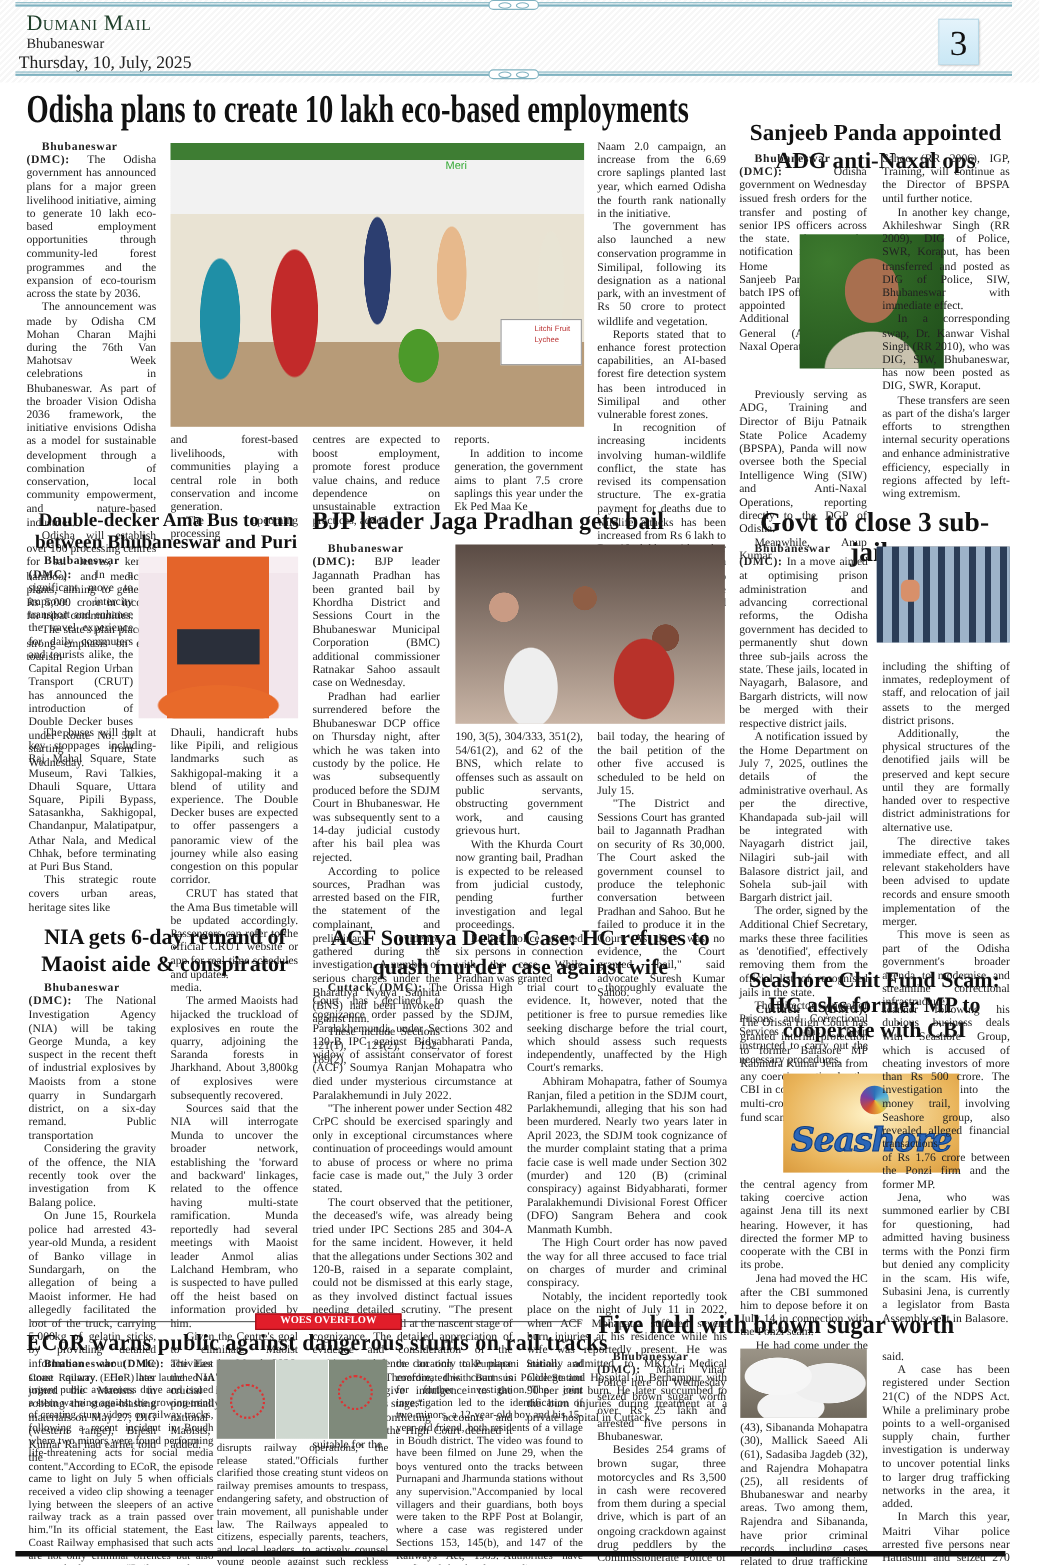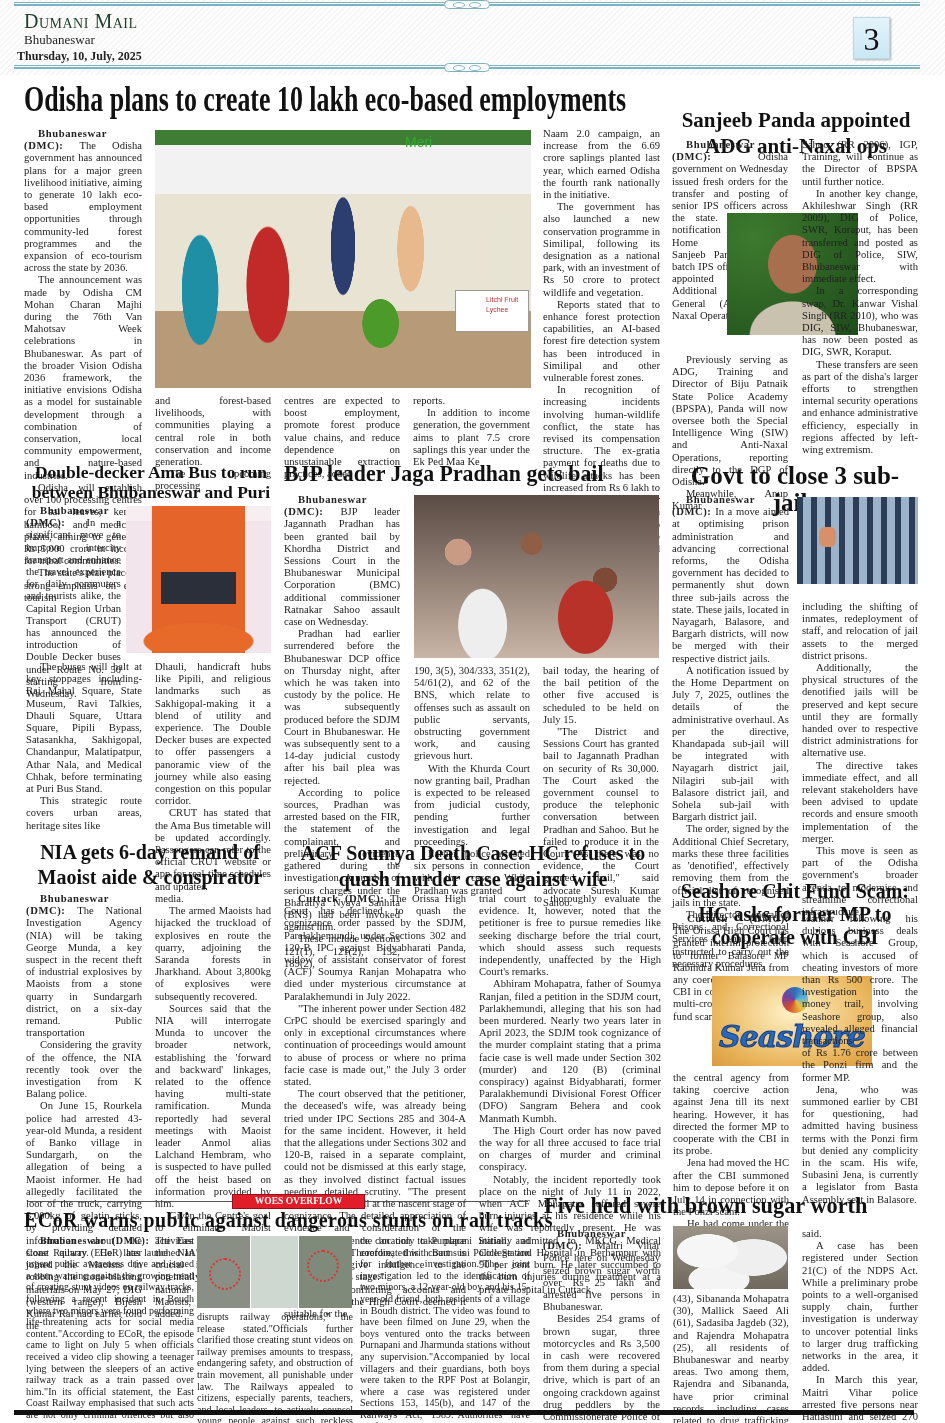--- a/index.html
+++ b/index.html
@@ -12,21 +12,21 @@
   .mh-rule { position: absolute; left: 14px; width: 906px; height: 4px;
     border-top: 1px solid #7fb2c0; border-bottom: 2px solid #7fb2c0; }
   .mh-rule.top { top: 2px; } .mh-rule.bot { top: 65px; }
   .ornament { position: absolute; left: 50%; transform: translateX(-50%); width: 46px; height: 9px;
     background: #fff; border: 1.5px solid #7fb2c0; border-radius: 6px; }
   .ornament.top { top: -3px; } .ornament.bot { top: -3px; }
   .ornament::before, .ornament::after { content: ""; position: absolute; top: 1px; width: 10px; height: 4px; border: 1px solid #7fb2c0; border-radius: 50%; }
   .ornament::before { left: 8px; } .ornament::after { right: 8px; }
   .paper-name { position: absolute; left: 24px; top: 10px; font-size: 20px; color: #1f3f2a; font-variant: small-caps; letter-spacing: 0.5px; }
   .paper-city { position: absolute; left: 24px; top: 32px; font-size: 13px; color: #222; }
-  .paper-date { position: absolute; left: 17px; top: 49px; font-size: 12px; font-weight: bold; color: #222; }
+  .paper-date { position: absolute; left: 17px; top: 49px; font-size: 16px; font-weight: normal; color: #222; }
   .section-name { position: absolute; left: 0; width: 945px; top: 18px; text-align: center; font-size: 34px; color: #a8472b; letter-spacing: 1px; }
   .page-num { position: absolute; left: 853px; top: 17px; width: 37px; height: 42px; background: linear-gradient(#e4f3fb, #c9e7f5);
     border: 1px solid #b7d8e6; box-shadow: 1px 1px 2px #aaa; text-align: center; font-size: 32px; line-height: 42px; color: #111; }
 
   
   .art { position: absolute; }
   .headline { font-family: "Liberation Serif", serif; font-weight: bold; color: #111; line-height: 1.08; text-align: center; }
   .cond { transform-origin: left top; display: inline-block; white-space: nowrap; }
   .col { position: absolute; font-size: 10.6px; line-height: 12.2px; text-align: justify; color: #222; }
   .col p { text-indent: 14px; }
@@ -99,21 +99,21 @@
   <h1 class="headline" style="position:absolute;left:24px;top:80px;width:640px;text-align:left;font-size:36px;">
     <span class="cond" style="transform:scaleX(0.72);">Odisha plans to create 10 lakh eco-based employments</span>
   </h1>
   <div class="col" style="left:24px;top:128px;width:118px;">
     <p><span class="dateline">Bhubaneswar (DMC):</span> <span>The Odisha government has announced plans for a major green livelihood initiative, aiming to generate 10 lakh eco-based employment opportunities through community-led forest programmes and the expansion of eco-tourism across the state by 2036.</span></p>
     <p>The announcement was made by Odisha CM Mohan Charan Majhi during the 76th Van Mahotsav Week celebrations in Bhubaneswar. As part of the broader Vision Odisha 2036 framework, the initiative envisions Odisha as a model for sustainable development through a combination of conservation, local community empowerment, and nature-based industries.</p>
     <p>Odisha will establish over 100 processing centres for sal leaves, kendu, bamboo, and medicinal plants, aiming to generate Rs 5,000 crore in income for tribal communities.</p>
     <p>The state's plan places a strong emphasis on eco-tourism</p>
   </div>
   <div class="photo ph-plant" style="left:155px;top:130px;width:376px;height:258px;">
-    <div style="position:absolute;left:250px;top:4px;font-size:14px;color:#3a3;font-family:'Liberation Sans',sans-serif;">Meri</div>
+    <div style="position:absolute;left:250px;top:16px;font-size:10px;color:#3a3;font-family:'Liberation Sans',sans-serif;">Meri</div>
     <div style="position:absolute;left:300px;top:160px;width:74px;height:42px;background:#fff;border:1px solid #999;font-size:7px;color:#b33;padding:4px 2px 0 30px;font-family:'Liberation Sans',sans-serif;line-height:10px;">Litchi Fruit Lychee</div>
   </div>
   <div class="col" style="left:155px;top:395px;width:116px;">
     <p style="text-indent:0">and forest-based livelihoods, with communities playing a central role in both conservation and income generation.</p>
     <p>The upcoming processing</p>
   </div>
   <div class="col" style="left:284px;top:395px;width:116px;">
     <p style="text-indent:0">centres are expected to boost employment, promote forest produce value chains, and reduce dependence on unsustainable extraction practices, added</p>
   </div>
   <div class="col" style="left:413px;top:395px;width:117px;">

